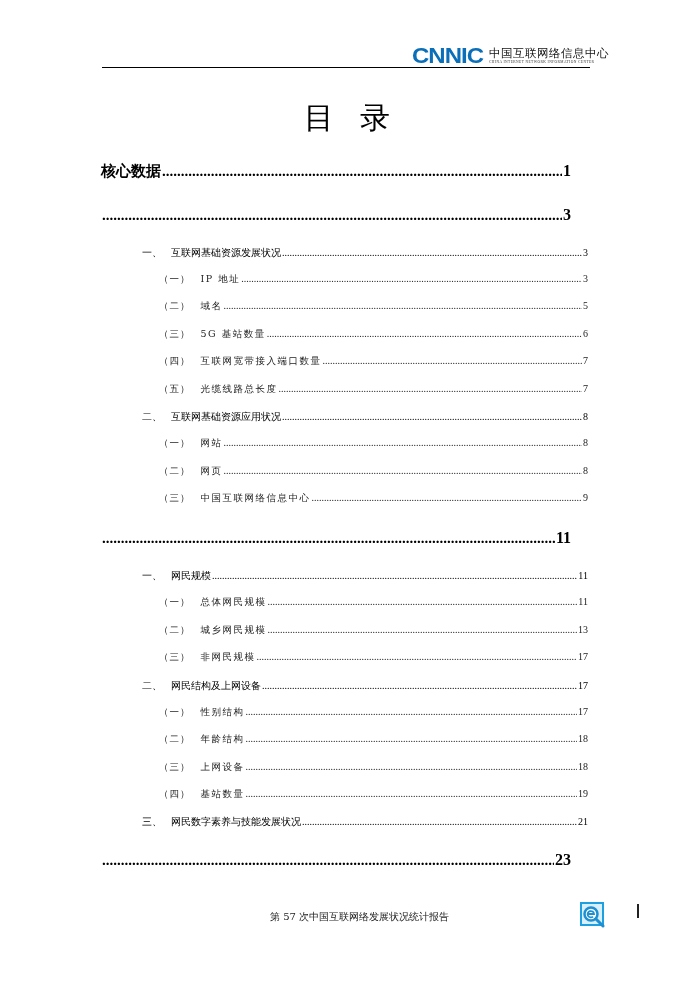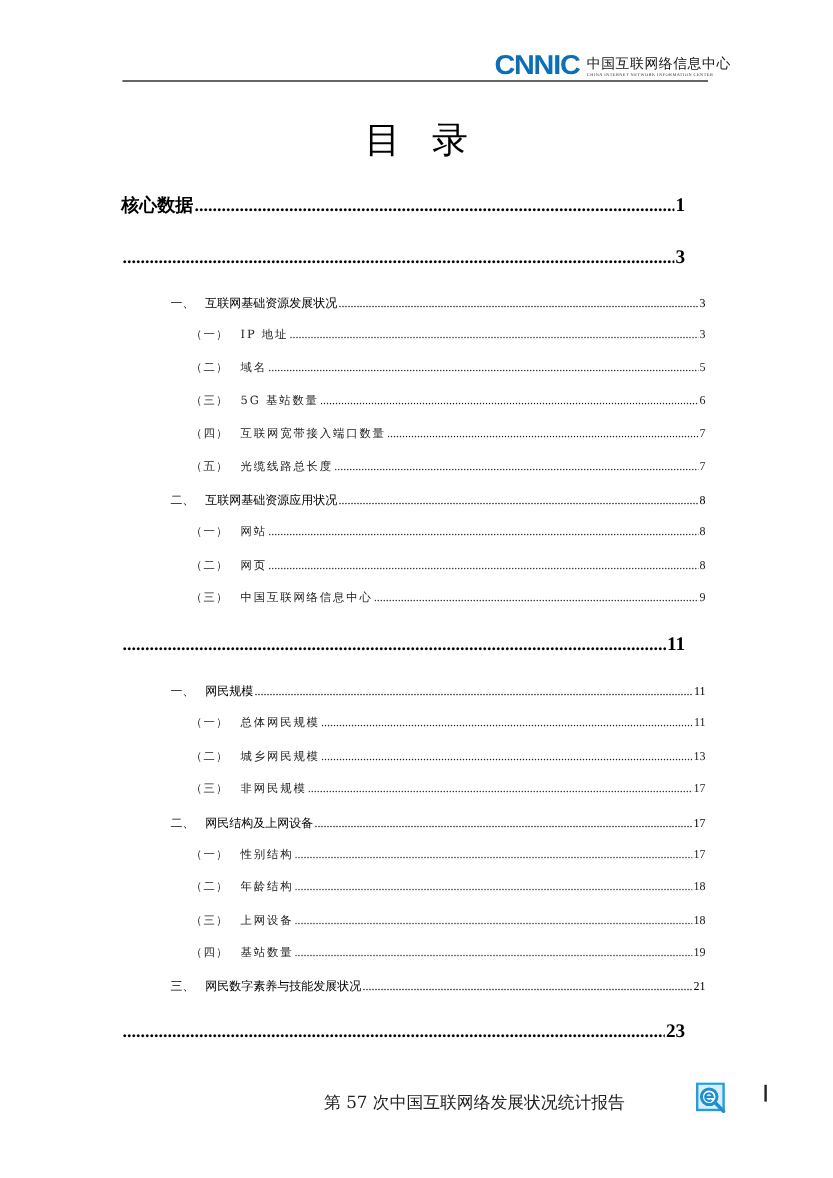--- a/index.html
+++ b/index.html
@@ -31,21 +31,21 @@
 
     .lvl2 { left: 142px; width: 446px; font-family: "DejaVu Sans", sans-serif; font-size: 10px; }
     .lvl2 .num { margin-right: 9px; }
     .lvl2 .leader, .lvl2 .page { font-family: "Liberation Serif", serif; font-size: 10px; }
 
     .lvl3 { left: 159px; width: 429px; font-family: "DejaVu Serif", serif; font-size: 9.5px; color: #222; }
     .lvl3 .num { margin-right: 10px; letter-spacing: 1px; }
     .lvl3 .label-text { letter-spacing: 1.5px; }
     .lvl3 .leader, .lvl3 .page { font-family: "Liberation Serif", serif; font-size: 10px; color: #222; }
 
-    .footer-text { position: absolute; left: 270px; top: 910px; font-family: "DejaVu Serif", serif; font-size: 14px; color: #222; }
+    .footer-text { position: absolute; left: 270px; top: 910px; font-family: "DejaVu Serif", serif; font-size: 10px; color: #222; }
     .footer-icon { position: absolute; left: 580px; top: 902px; width: 26px; height: 26px; }
     .footer-pagenum { position: absolute; left: 637px; top: 904px; width: 2px; height: 14px; background: #222; }
   </style>
 </head>
 <body>
 
 <div>
   <div class="header-logo">
     <span class="cnnic-mark">CNNIC</span>
     <div class="org-block">

